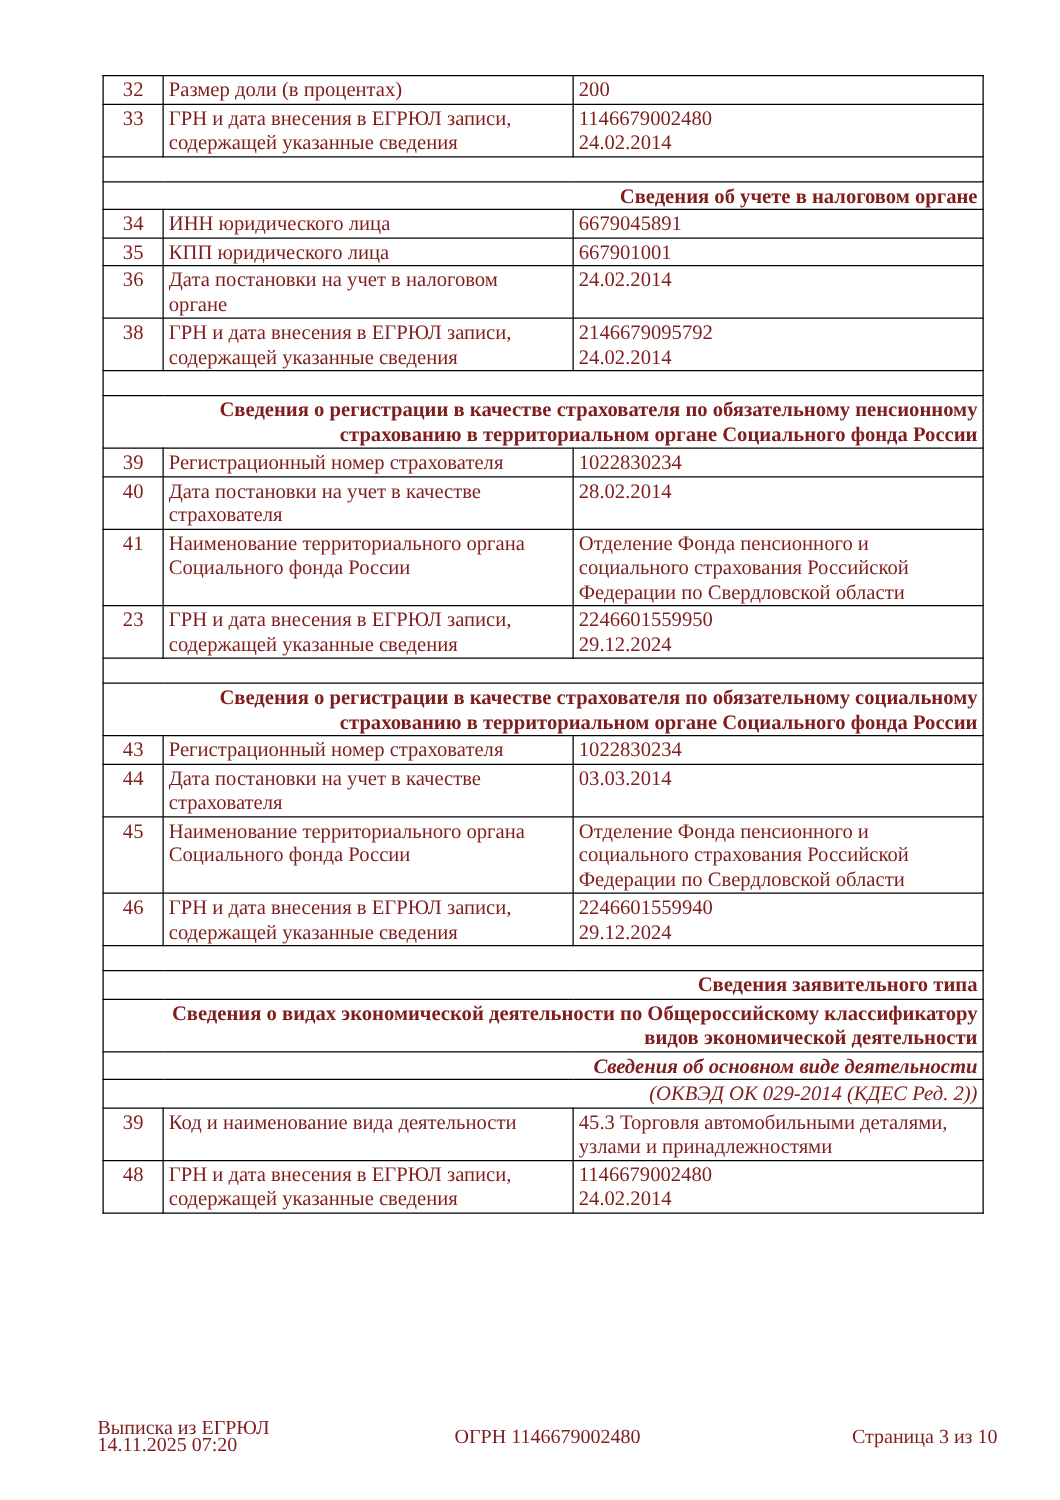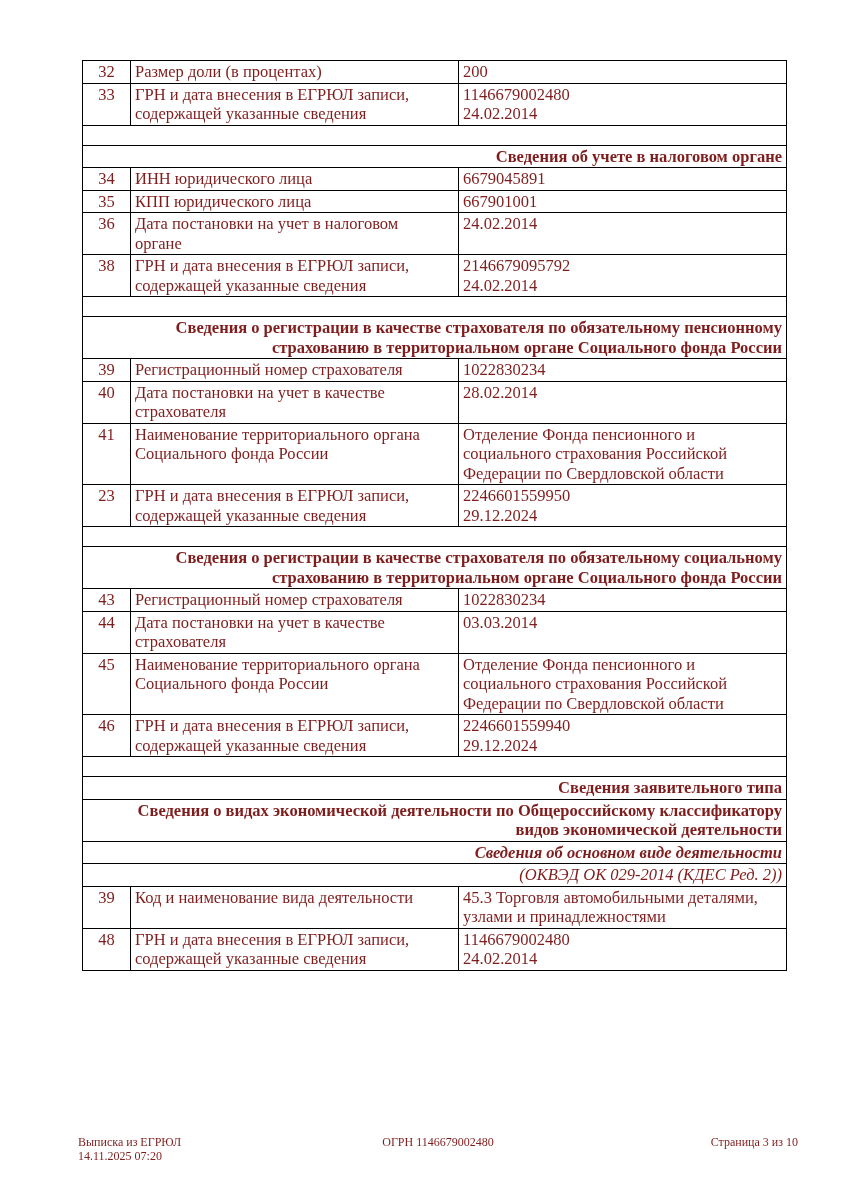--- a/index.html
+++ b/index.html
@@ -41,22 +41,22 @@
   }
   td.c-sect.b  { font-weight: bold; }
   td.c-sect.bi { font-weight: bold; font-style: italic; padding-left: 48px; }
   td.c-sect.i  { font-style: italic; }
   .footer {
     position: absolute;
     left: 78px;
     top: 1136px;
     width: 720px;
     display: flex;
-    align-items: flex-start;
-    font-size: 12px;
+    align-items: center;
+    font-size: 16px;
     line-height: 13.5px;
   }
   .f-left   { flex: 1; text-align: left; }
   .f-center { flex: 1; text-align: center; }
   .f-right  { flex: 1; text-align: right; }
 </style>
 </head>
 <body>
 
 <div class="page">

